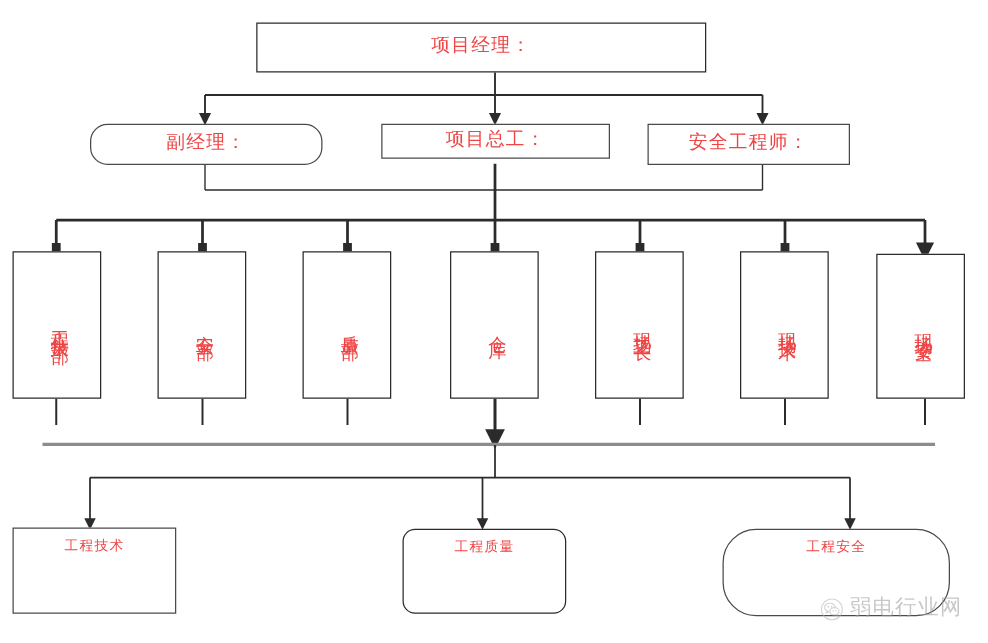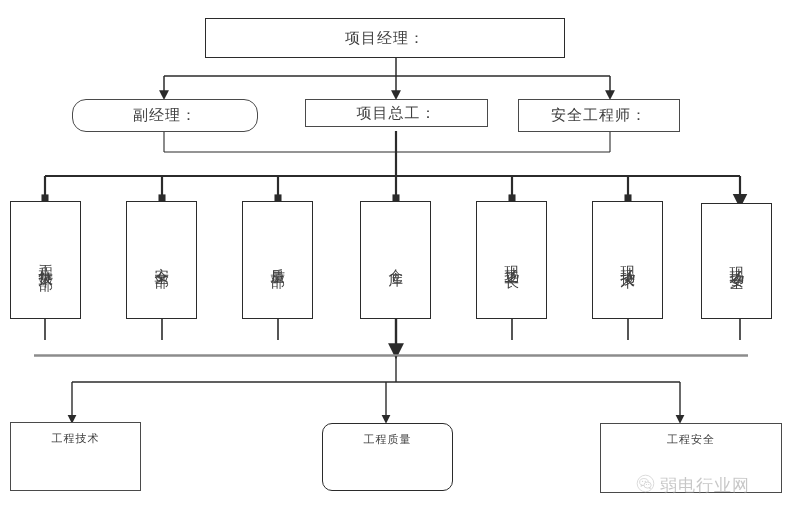--- a/index.html
+++ b/index.html
@@ -28,43 +28,43 @@
   .node-h{
     align-items:center;justify-content:center;
   }
   .node-top-text{
     align-items:flex-start;justify-content:center;
   }
   .node-v{
     align-items:center;justify-content:center;
   }
   .label{
-    color:#404040;
+    color:#ef4444;
     font-size:15px;
     letter-spacing:1px;
     line-height:1.25;
     white-space:nowrap;
-    font-family:Liberation Sans, sans-serif;
+    font-family:Liberation Mono, monospace;
   }
   .label-v{
     writing-mode:vertical-rl;
     text-orientation:upright;
     font-size:14.5px;
     letter-spacing:3px;
     line-height:1;
   }
   .label-top{
     margin-top:9px;
     font-size:11px;
   }
   
   #watermark{
     position:absolute;
-    left:636px;top:474px;
-    display:flex;align-items:flex-start;gap:5px;
+    left:656px;top:474px;
+    display:flex;align-items:flex-end;gap:5px;
     opacity:.55;
     pointer-events:none;
   }
   #watermark .wm-text{
     font-size:17px;color:#9a9a9a;letter-spacing:1px;
     font-family:"Liberation Sans","DejaVu Sans",sans-serif;
   }
   .wechat-icon{width:19px;height:19px;display:block;}
 </style>
 </head>
@@ -170,21 +170,21 @@
   <div class="node node-v dark" style="left:701px;top:203px;width:71px;height:116px;">
     <span class="label label-v">现场安全</span>
   </div>
 
   <div class="node node-top-text" style="left:10px;top:422px;width:131px;height:69px;">
     <span class="label label-top">工程技术</span>
   </div>
   <div class="node node-top-text dark" style="left:322px;top:423px;width:131px;height:68px;border-radius:10px;">
     <span class="label label-top">工程质量</span>
   </div>
-  <div class="node node-top-text" style="left:600px;top:423px;width:182px;height:70px;">
+  <div class="node node-top-text" style="left:578px;top:423px;width:182px;height:70px;border-radius:27px;">
     <span class="label label-top">工程安全</span>
   </div>
 
   <div id="watermark">
     <svg class="wechat-icon" viewBox="0 0 24 24">
       <circle cx="12" cy="12" r="10.5" fill="none" stroke="#b9b9b9" stroke-width="1.2"></circle>
       <ellipse cx="10" cy="10.2" rx="5.4" ry="4.4" fill="none" stroke="#b0b0b0" stroke-width="1.1"></ellipse>
       <path d="M7.2 13.6 L6.2 15.6 L8.4 14.5 z" fill="none" stroke="#b0b0b0" stroke-width="1.1"></path>
       <circle cx="8.3" cy="9.3" r="0.85" fill="#a8a8a8"></circle>
       <circle cx="11.7" cy="9.3" r="0.85" fill="#a8a8a8"></circle>

